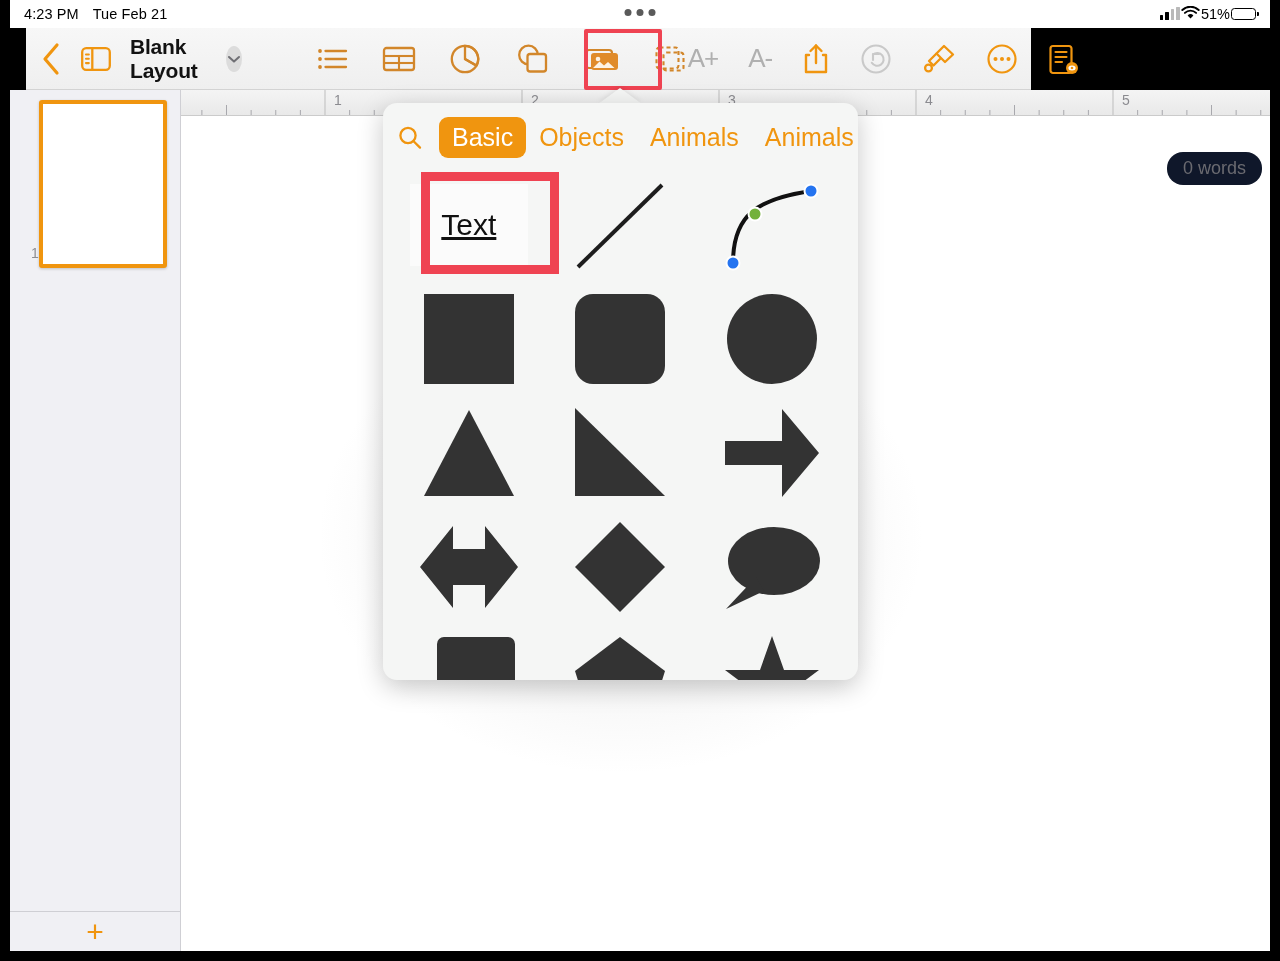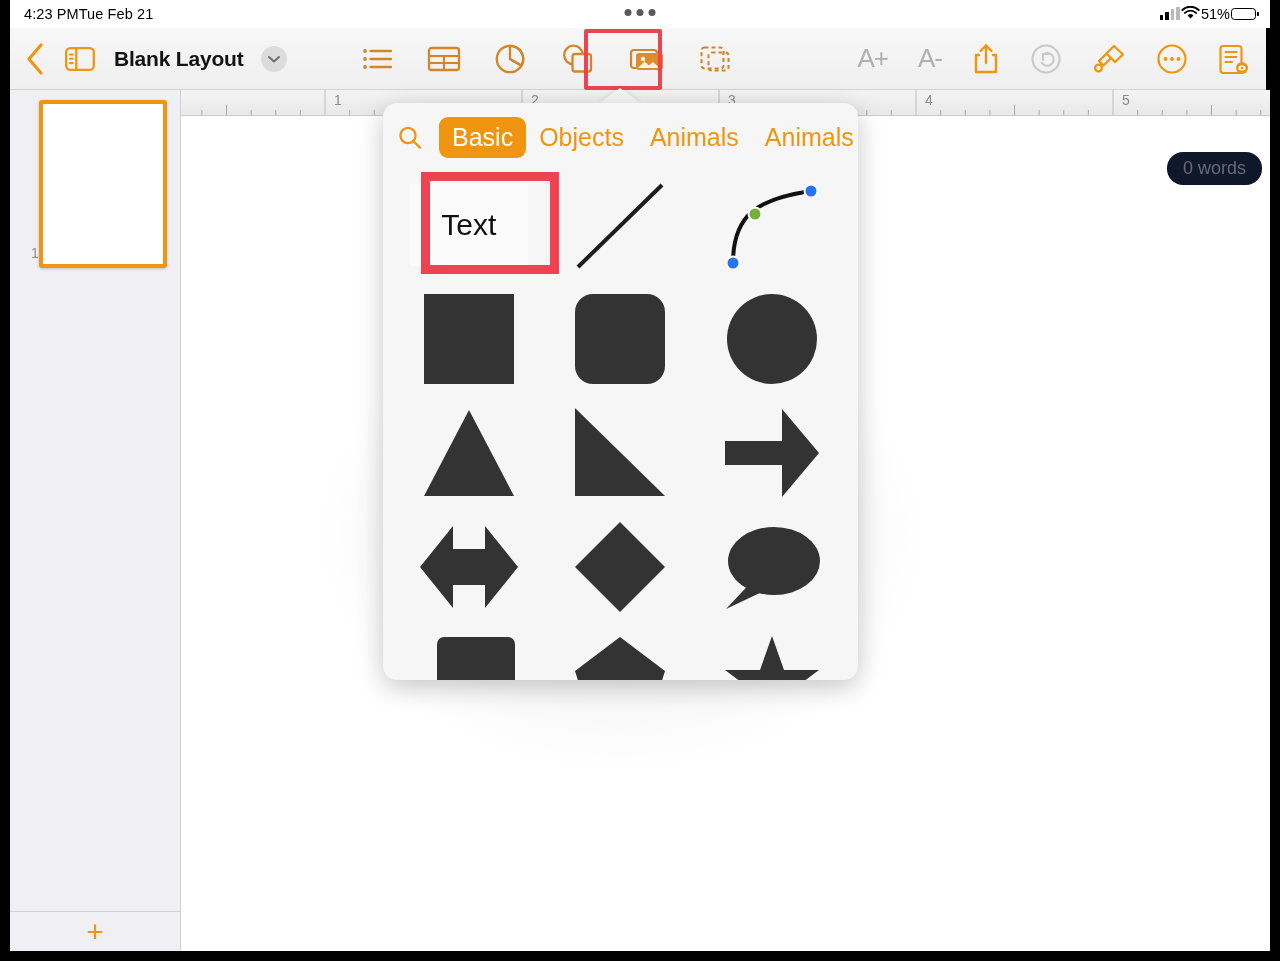--- a/index.html
+++ b/index.html
@@ -17,21 +17,21 @@
 
   
   .statusbar {
     position: absolute; left: 10px; top: 0;
     width: 1260px; height: 28px;
     background: #ffffff;
     display: flex; align-items: center;
     padding: 0 14px;
     font-size: 14.5px; color: #000;
   }
-  .sb-left { display: flex; align-items: center; font-weight: 500; letter-spacing: .1px;}
+  .sb-left { display: flex; align-items: center; gap: 14px; font-weight: 500; letter-spacing: .1px;}
   .sb-spacer { flex: 1; }
   .sb-right { display: flex; align-items: center; gap: 1px; }
   .sb-grabber {
     position: absolute; left: 50%; top: 9px; transform: translateX(-50%);
     display: flex; gap: 5px;
   }
   .sb-grabber i { width: 7px; height: 7px; border-radius: 50%; background: #5a5a5a; display:block;}
   .signal { display: flex; align-items: flex-end; gap: 2px; height: 12px; }
   .signal i { width: 3.5px; background: #000; border-radius: .5px; display:block;}
   .signal i:nth-child(1){ height: 5px; }
@@ -43,22 +43,22 @@
     width: 25px; height: 12.5px; border: 1.5px solid #000; border-radius: 3.5px;
     position: relative;
   }
   .batt::after {
     content:""; position:absolute; right:-3.5px; top: 3.5px;
     width: 2px; height: 4px; background:#000; border-radius: 0 1px 1px 0;
   }
 
   
   .toolbar {
-    position: absolute; left: 10px; top: 28px;
-    width: 1256px; height: 62px;
+    position: absolute; left: 26px; top: 28px;
+    width: 1005px; height: 62px;
     background: linear-gradient(to bottom,#f7f7f7,#efefef);
     border-bottom: 1px solid #d3d3d3;
     display: flex; align-items: center;
   }
   .tb-left { display:flex; align-items:center; padding-left: 14px; gap: 18px; }
   .tb-mid  { display:flex; align-items:center; gap: 32px; margin-left: 74px;}
   .tb-right{ display:flex; align-items:center; gap: 30px; margin-left:auto; padding-right: 16px;}
   .tbbtn { background: none; border: none; cursor: pointer; display:flex; align-items:center; justify-content:center;}
   .doc-title { font-size: 21px; font-weight: 700; color:#121212; letter-spacing:-.2px;}
   .chev-btn {
@@ -153,21 +153,21 @@
     row-gap: 0px; padding: 0 10px;
   }
   .shape-cell {
     height: 114px; display:flex; align-items:center; justify-content:center;
     cursor:pointer; position:relative;
   }
   .shape-fill { fill:#333333; }
   .textbox {
     width: 118px; height: 82px; background:#fbfbfb;
     display:flex;align-items:center;justify-content:center;
-    font-size: 30px; color:#111; font-family:"Liberation Sans", sans-serif;
+    font-size: 30px; color:#111; font-family:"Liberation Sans", sans-serif;text-decoration:underline;
   }
   .hl-text {
     position:absolute; left: 28px; top: 4px;
     width: 138px; height: 102px;
     border: 9px solid #ef4352; pointer-events:none;
   }
 </style>
 </head>
 <body>
 

